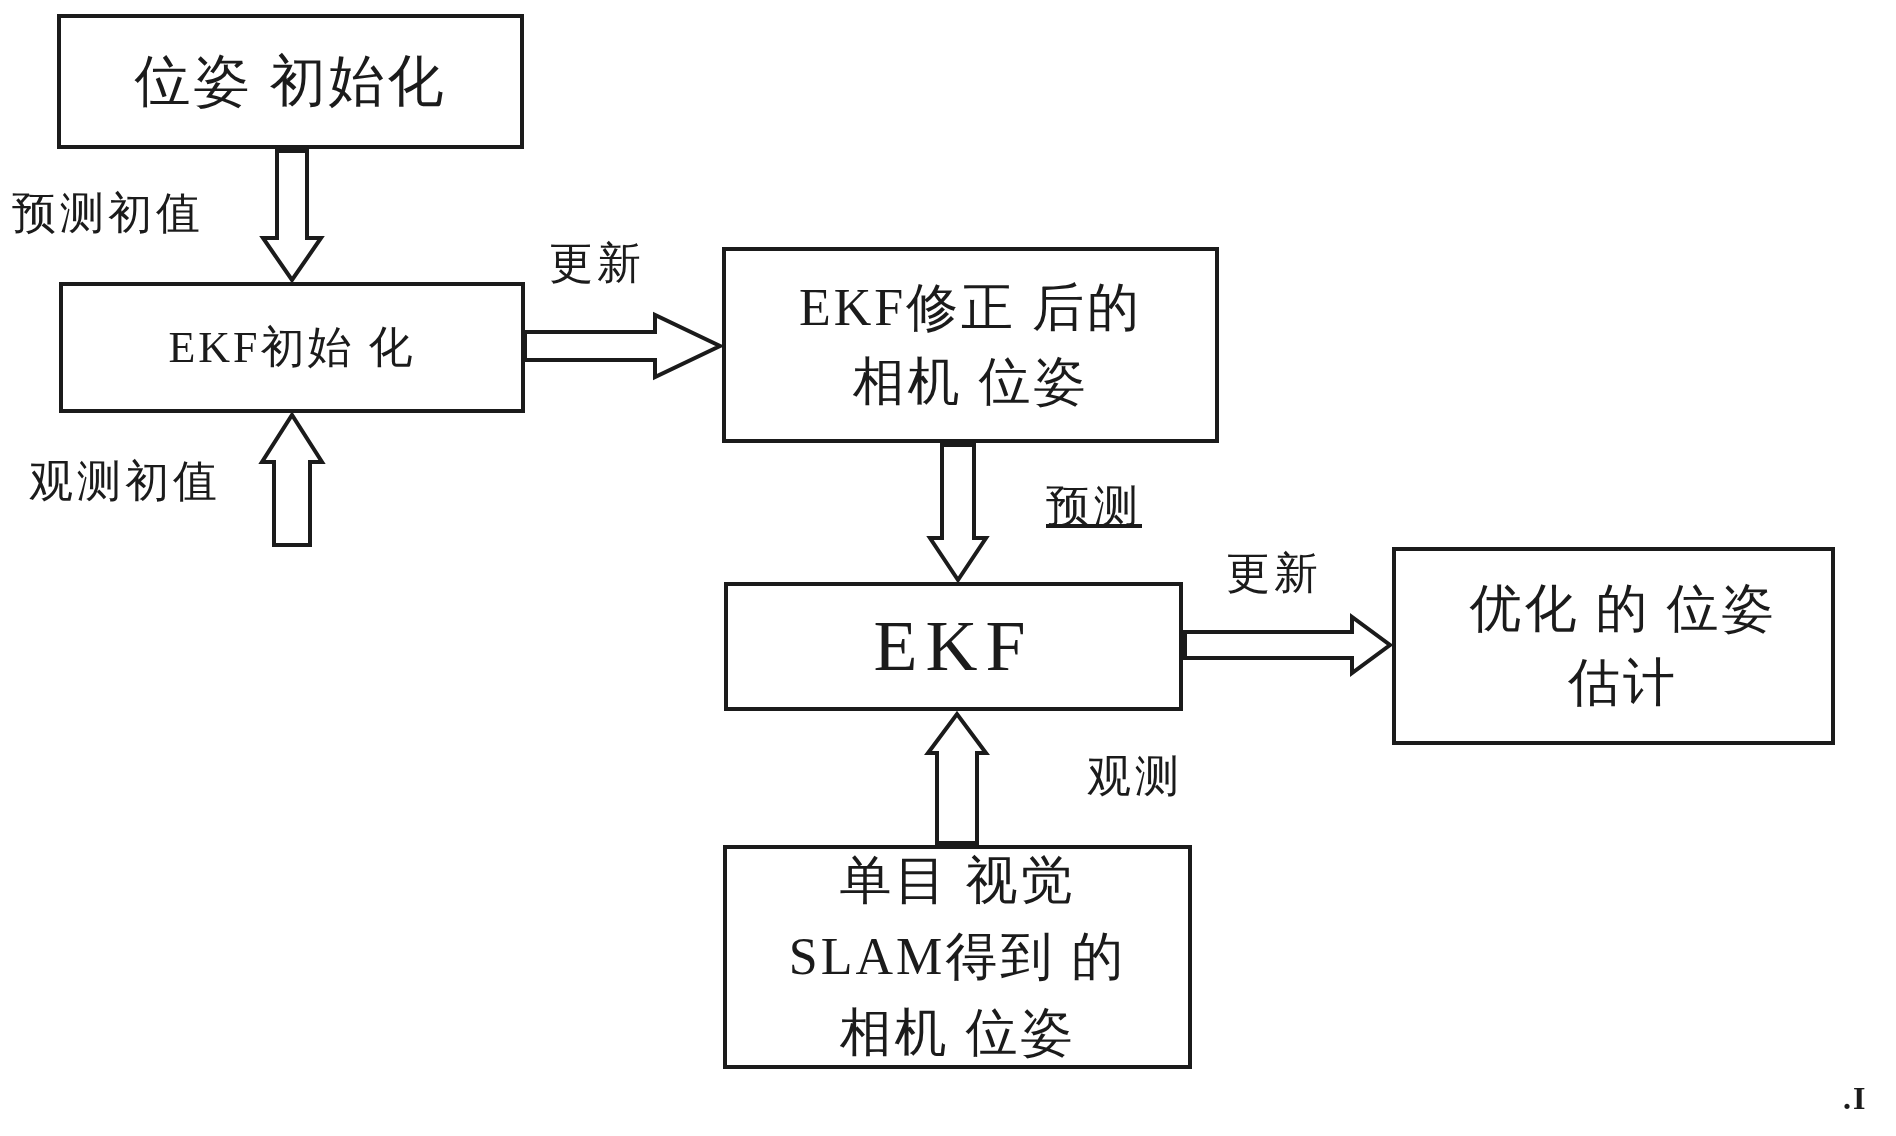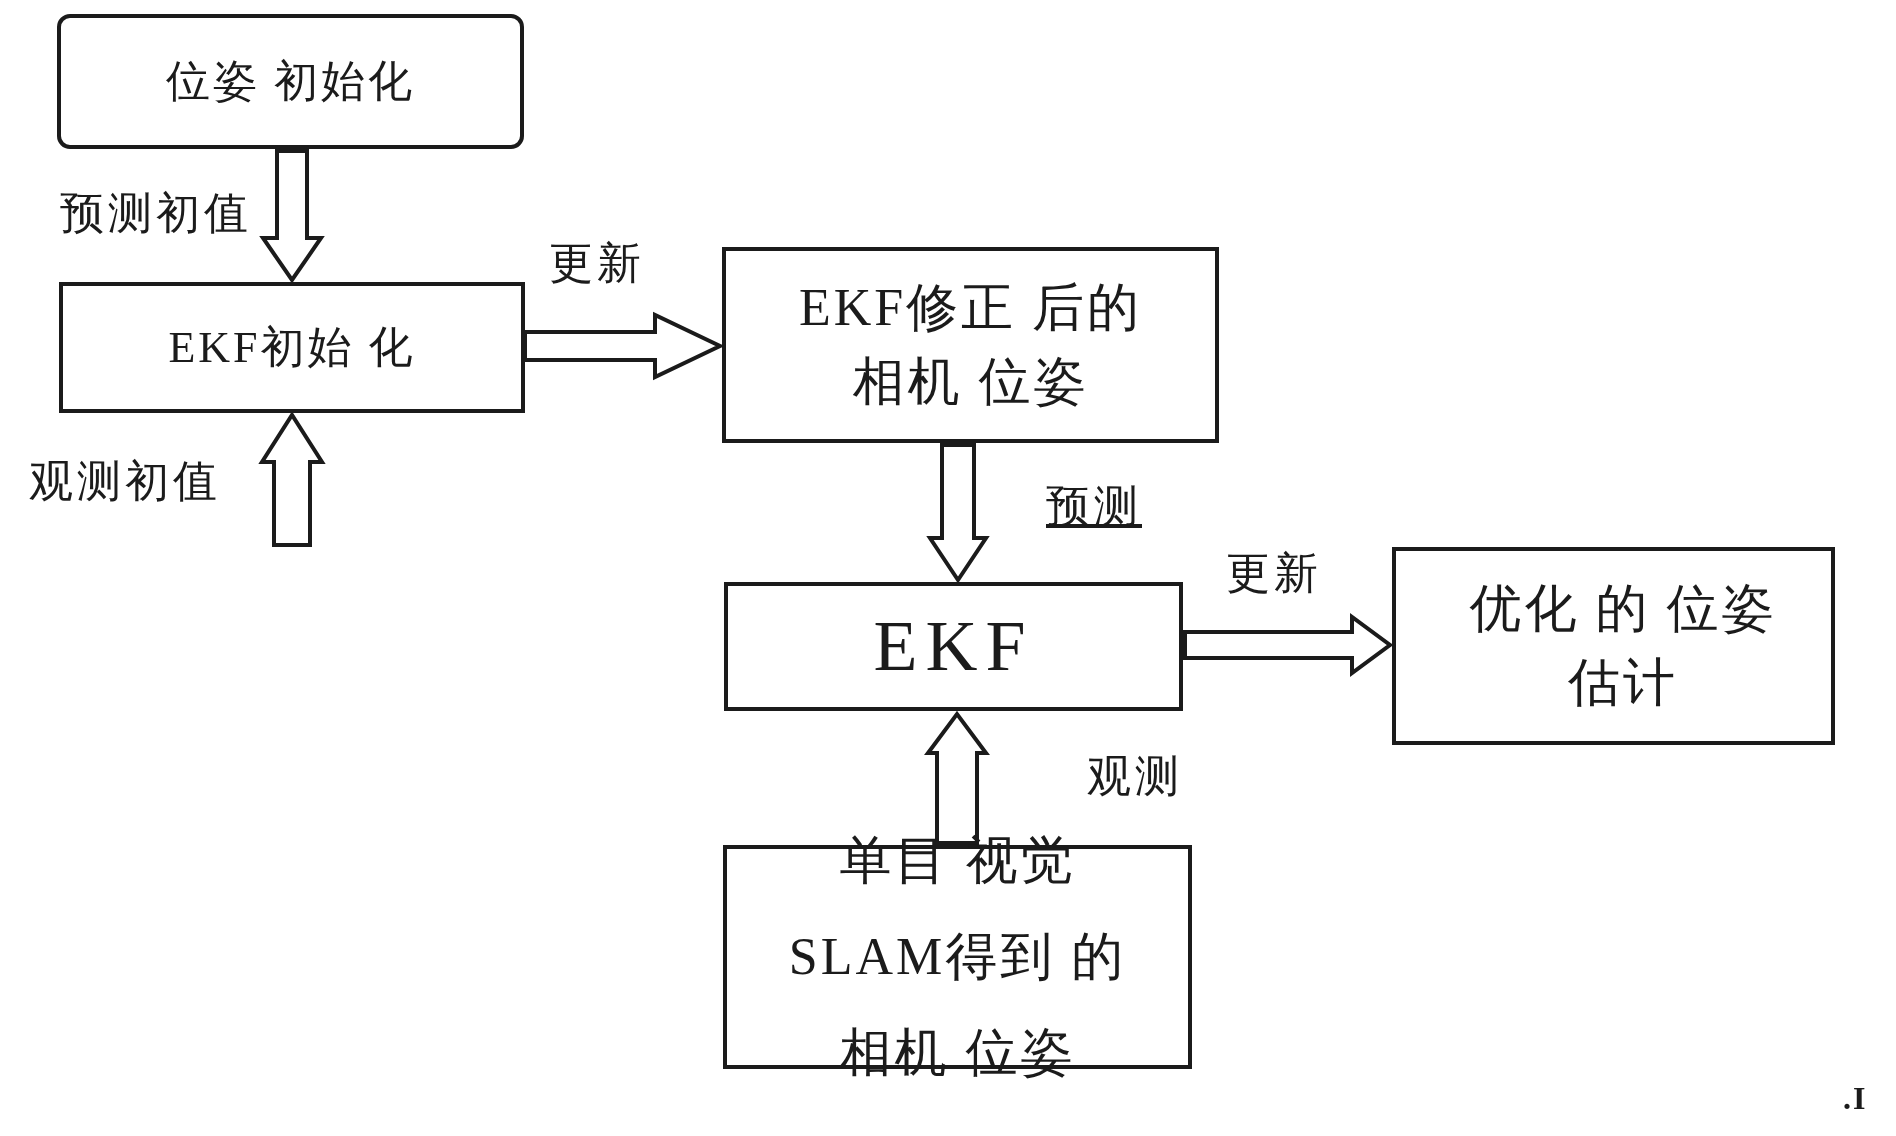--- a/index.html
+++ b/index.html
@@ -18,35 +18,35 @@
     border:4px solid #1b1b1b;
     display:flex;
     flex-direction:column;
     align-items:center;
     justify-content:center;
     text-align:center;
     letter-spacing:3px;
     z-index:2;
   }
   .box .line{white-space:pre;}
-  #box-pose-init    {left:57px;  top:14px;  width:467px; height:135px; font-size:44px;border-radius:13px;}
+  #box-pose-init    {left:57px;  top:14px;  width:467px; height:135px; font-size:56px;}
   #box-ekf-init     {left:59px;  top:282px; width:466px; height:131px; font-size:44px;}
   #box-arm-pose     {left:57px;  top:547px; width:466px; height:265px; font-size:52px; line-height:74px;}
   #box-ekf-corrected{left:722px; top:247px; width:497px; height:196px; font-size:52px; line-height:74px;}
   #box-ekf          {left:724px; top:582px; width:459px; height:129px; font-size:72px; letter-spacing:8px;}
-  #box-mono-slam    {left:723px; top:845px; width:469px; height:224px; font-size:52px; line-height:76px;gap:20px;}
+  #box-mono-slam    {left:723px; top:845px; width:469px; height:224px; font-size:52px; line-height:76px;}
   #box-optimized    {left:1392px;top:547px; width:443px; height:198px; font-size:52px; line-height:74px;padding-left:19px;}
   .edge-label{
     position:absolute;
     font-size:44px;
     letter-spacing:4px;
     white-space:pre;
     z-index:3;
   }
-  #lbl-pred-init   {left:12px;   top:184px;margin-left:48px;}
+  #lbl-pred-init   {left:12px;   top:184px;}
   #lbl-obs-init    {left:12px;   top:452px;margin-left:17px;}
   #lbl-update-top  {left:549px;  top:234px;}
   #lbl-prediction  {left:1046px; top:477px;text-decoration:underline;}
   #lbl-observation {left:1087px; top:747px;}
   #lbl-update-right{left:1226px; top:544px;}
   #corner-mark{
     position:absolute;
     left:1843px; top:1080px;
     font-size:32px;
     font-weight:bold;

